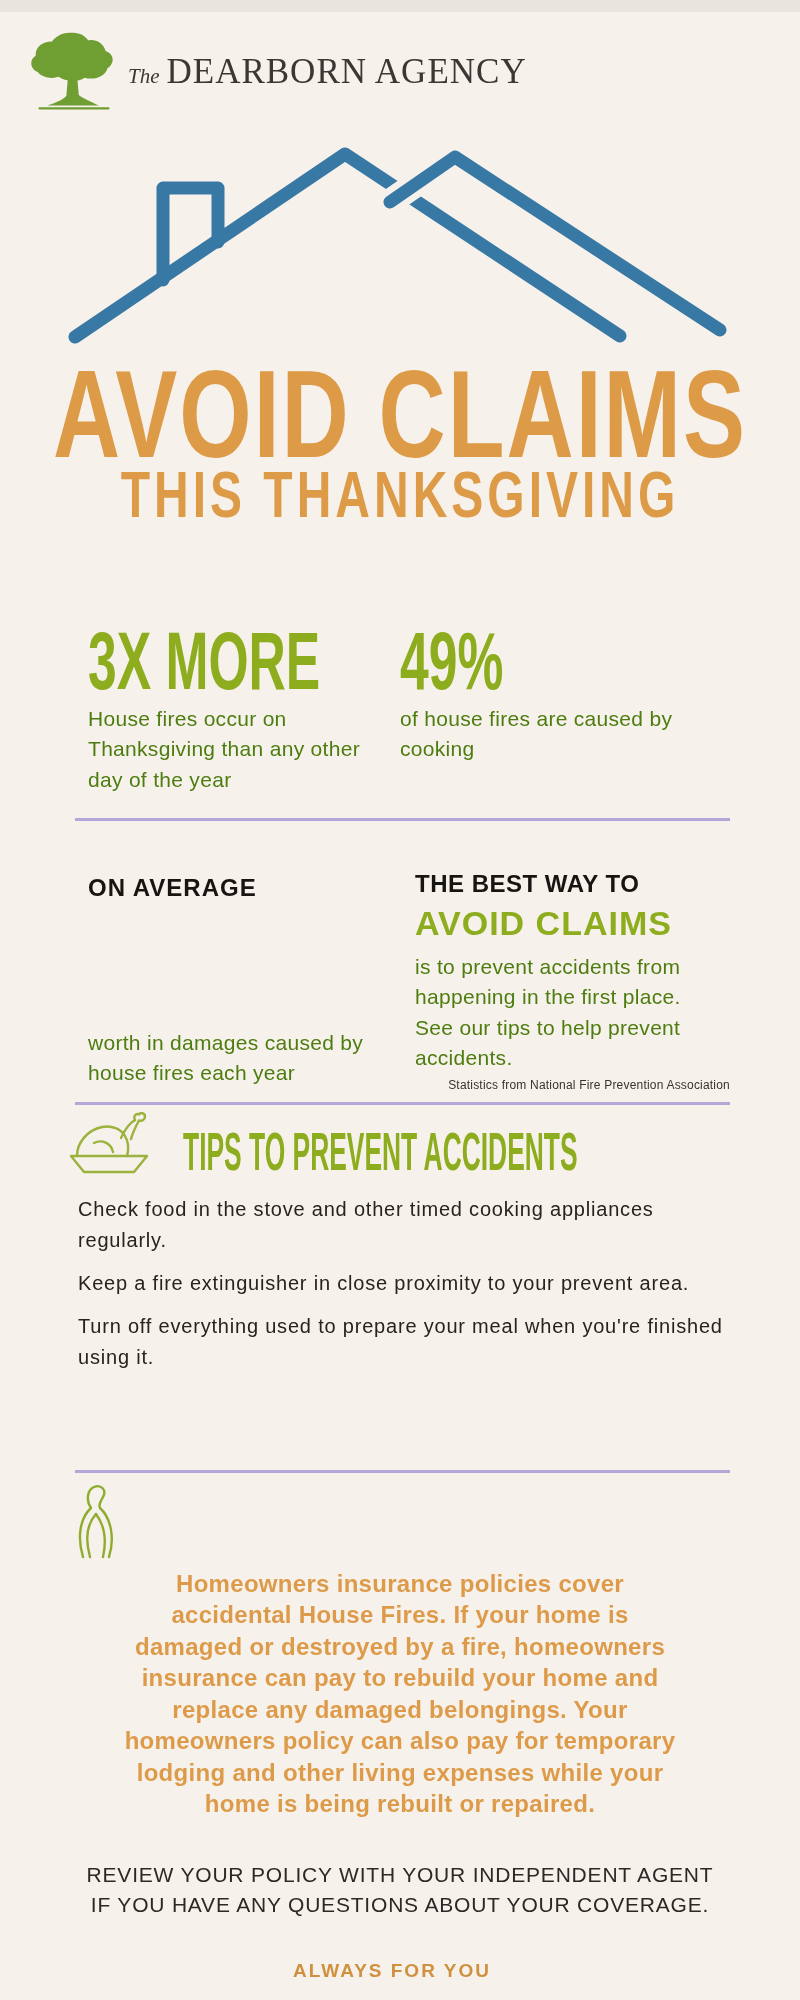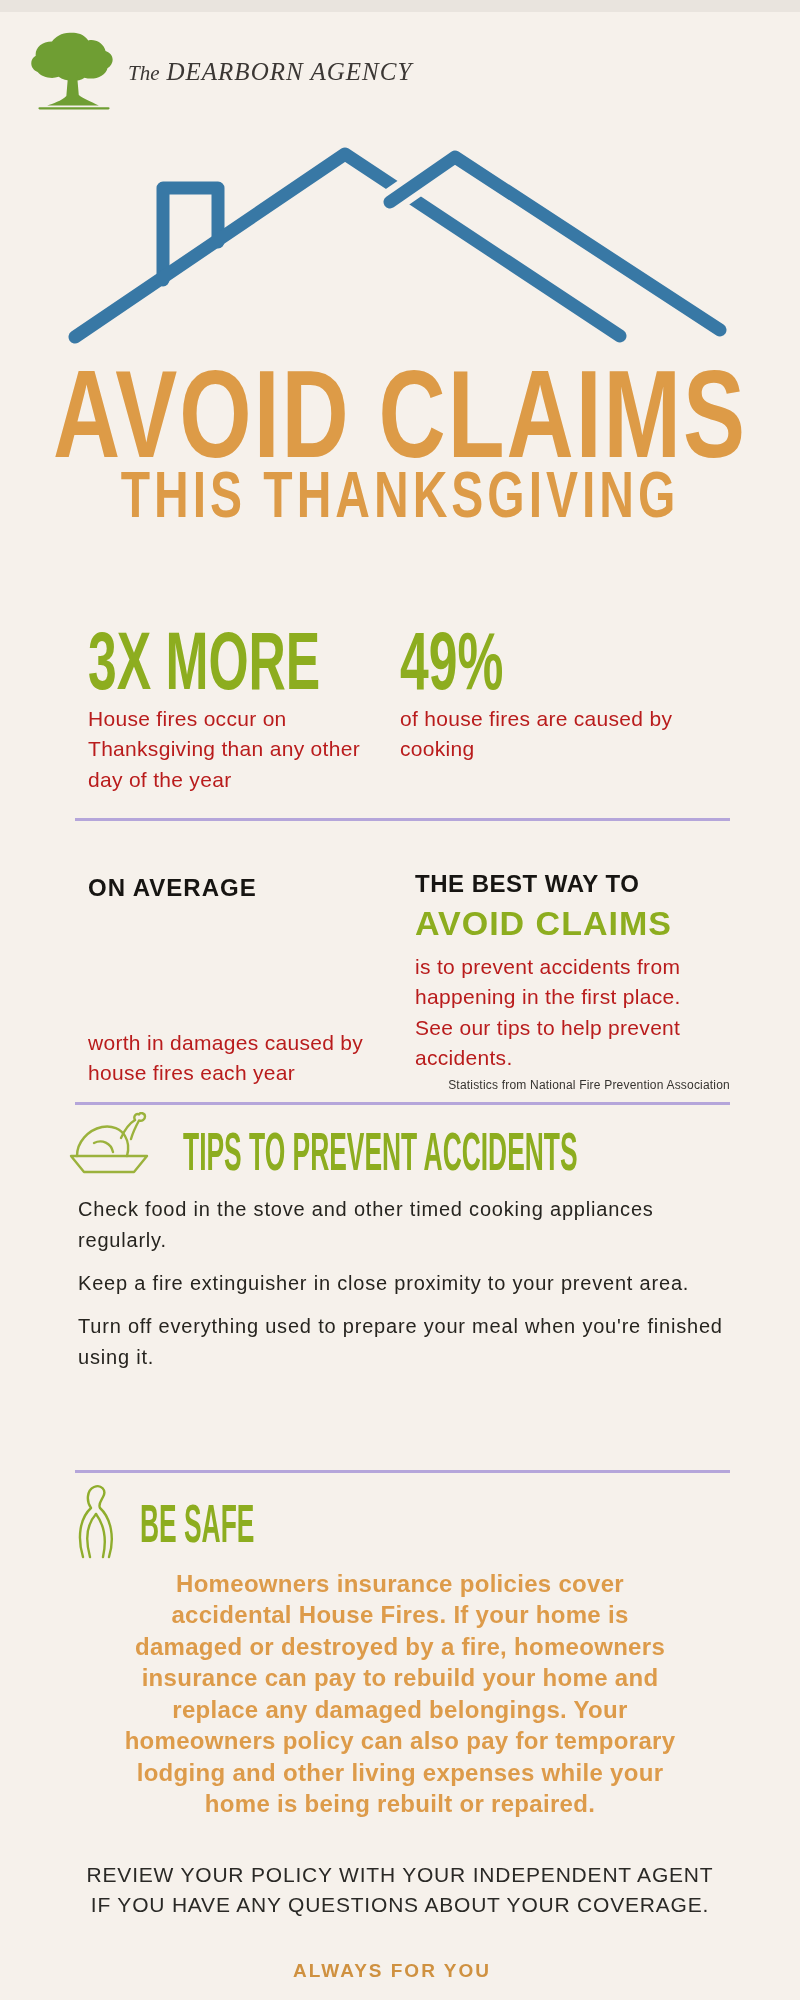--- a/index.html
+++ b/index.html
@@ -8,35 +8,35 @@
     background:#f6f1eb; overflow:hidden;
     font-family:"Liberation Sans", sans-serif; color:#24221f;
   }
   .abs { position:absolute; }
 
   
   .logo { position:absolute; left:30px; top:18px; display:flex; align-items:center; }
   .logo svg { display:block; }
   .logo-text { display:flex; align-items:baseline; font-family:"Liberation Serif", serif; color:#3b3734; margin-left:10px; }
   .logo-the { font-style:italic; font-size:21px; margin-right:7px; }
-  .logo-name { font-size:25px; letter-spacing:1px;font-style:italic; }
+  .logo-name { font-size:35px; letter-spacing:1px; }
 
   
   .sy134 { display:inline-block; line-height:1; transform:scaleY(1.34); transform-origin:50% 0; }
   .stat-stretch { display:inline-block; line-height:1; transform:scale(0.86,1.35); transform-origin:0 0; white-space:nowrap; }
   .tips-stretch { display:inline-block; line-height:1; transform:scale(0.66,1.35); transform-origin:0 0; white-space:nowrap; }
 
   .title1 { left:0; right:0; top:333px; text-align:center; color:#dd9b47; font-weight:bold;
             font-size:93px; letter-spacing:2px; white-space:nowrap; }
   .title2 { left:0; right:0; top:447px; text-align:center; color:#dd9b47; font-weight:bold;
             font-size:48px; letter-spacing:4px; white-space:nowrap; }
 
   .green { color:#8dad1f; }
   .statval { font-weight:bold; font-size:60px; }
-  .body-txt { font-size:21px; line-height:1.45; color:#b91c1c; letter-spacing:0.3px; }
+  .body-txt { font-size:21px; line-height:1.45; color:#4d7c0f; letter-spacing:0.3px; }
   .mini-label { font-weight:bold; font-size:24px; letter-spacing:1px; color:#171512; }
 
   .divider { height:3px; background:#b5a6da; left:75px; width:655px; }
 
   .attribution { right:70px; top:1066px; font-size:12px; color:#363430; letter-spacing:0.2px; }
 
   .bestway-val { font-weight:bold; font-size:34px; letter-spacing:1px; color:#8dad1f; }
 
   .tips-list { left:78px; top:1182px; width:645px; font-size:20px; line-height:1.55;
                letter-spacing:0.8px; color:#26241f; }
@@ -131,23 +131,20 @@
 
   <div class="abs divider" style="top:1458px;"></div>
 
   <div class="abs" style="left:74px; top:1470px;">
     <svg width="52" height="80" viewBox="0 0 52 80" class="icon-green" style="stroke:#8fad2c;">
       <path d="M9,75 C3,55 6,36 17,26 C12,19 13,8 20,5 C27,2 33,8 29,15 C27,19 24,22 26,26 C37,36 41,56 35,75"></path>
       <path d="M16,75 C11,57 13,42 22,32"></path>
       <path d="M29,75 C33,57 31,44 22,32"></path>
     </svg>
   </div>
-  <div class="abs green" style="left:140px; top:1482px; font-weight:bold; font-size:40px;">
-    <span class="tips-stretch">BE SAFE</span>
-  </div>
 
   <div class="abs orange-para">
     <span class="inner">Homeowners insurance policies cover accidental House Fires. If your home is damaged or destroyed by a fire, homeowners insurance can pay to rebuild your home and replace any damaged belongings. Your homeowners policy can also pay for temporary lodging and other living expenses while your home is being rebuilt or repaired.</span>
   </div>
 
   <div class="abs review">
     <div>REVIEW YOUR POLICY WITH YOUR INDEPENDENT AGENT</div>
     <div>IF YOU HAVE ANY QUESTIONS ABOUT YOUR COVERAGE.</div>
   </div>
   <div class="abs tagline">ALWAYS FOR YOU</div>

